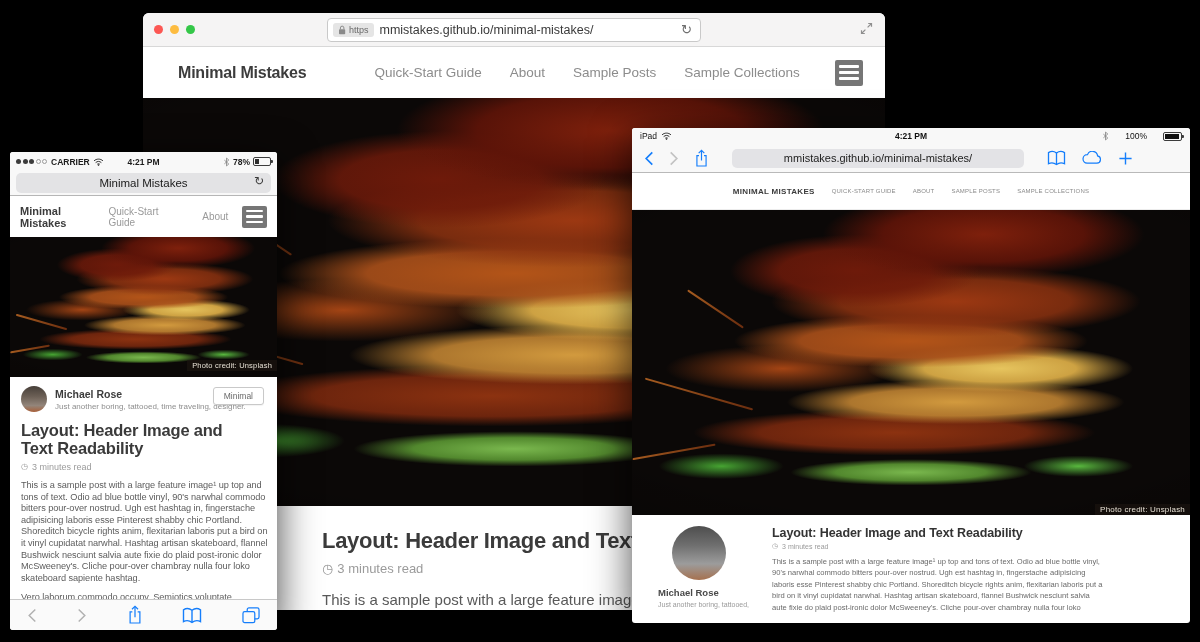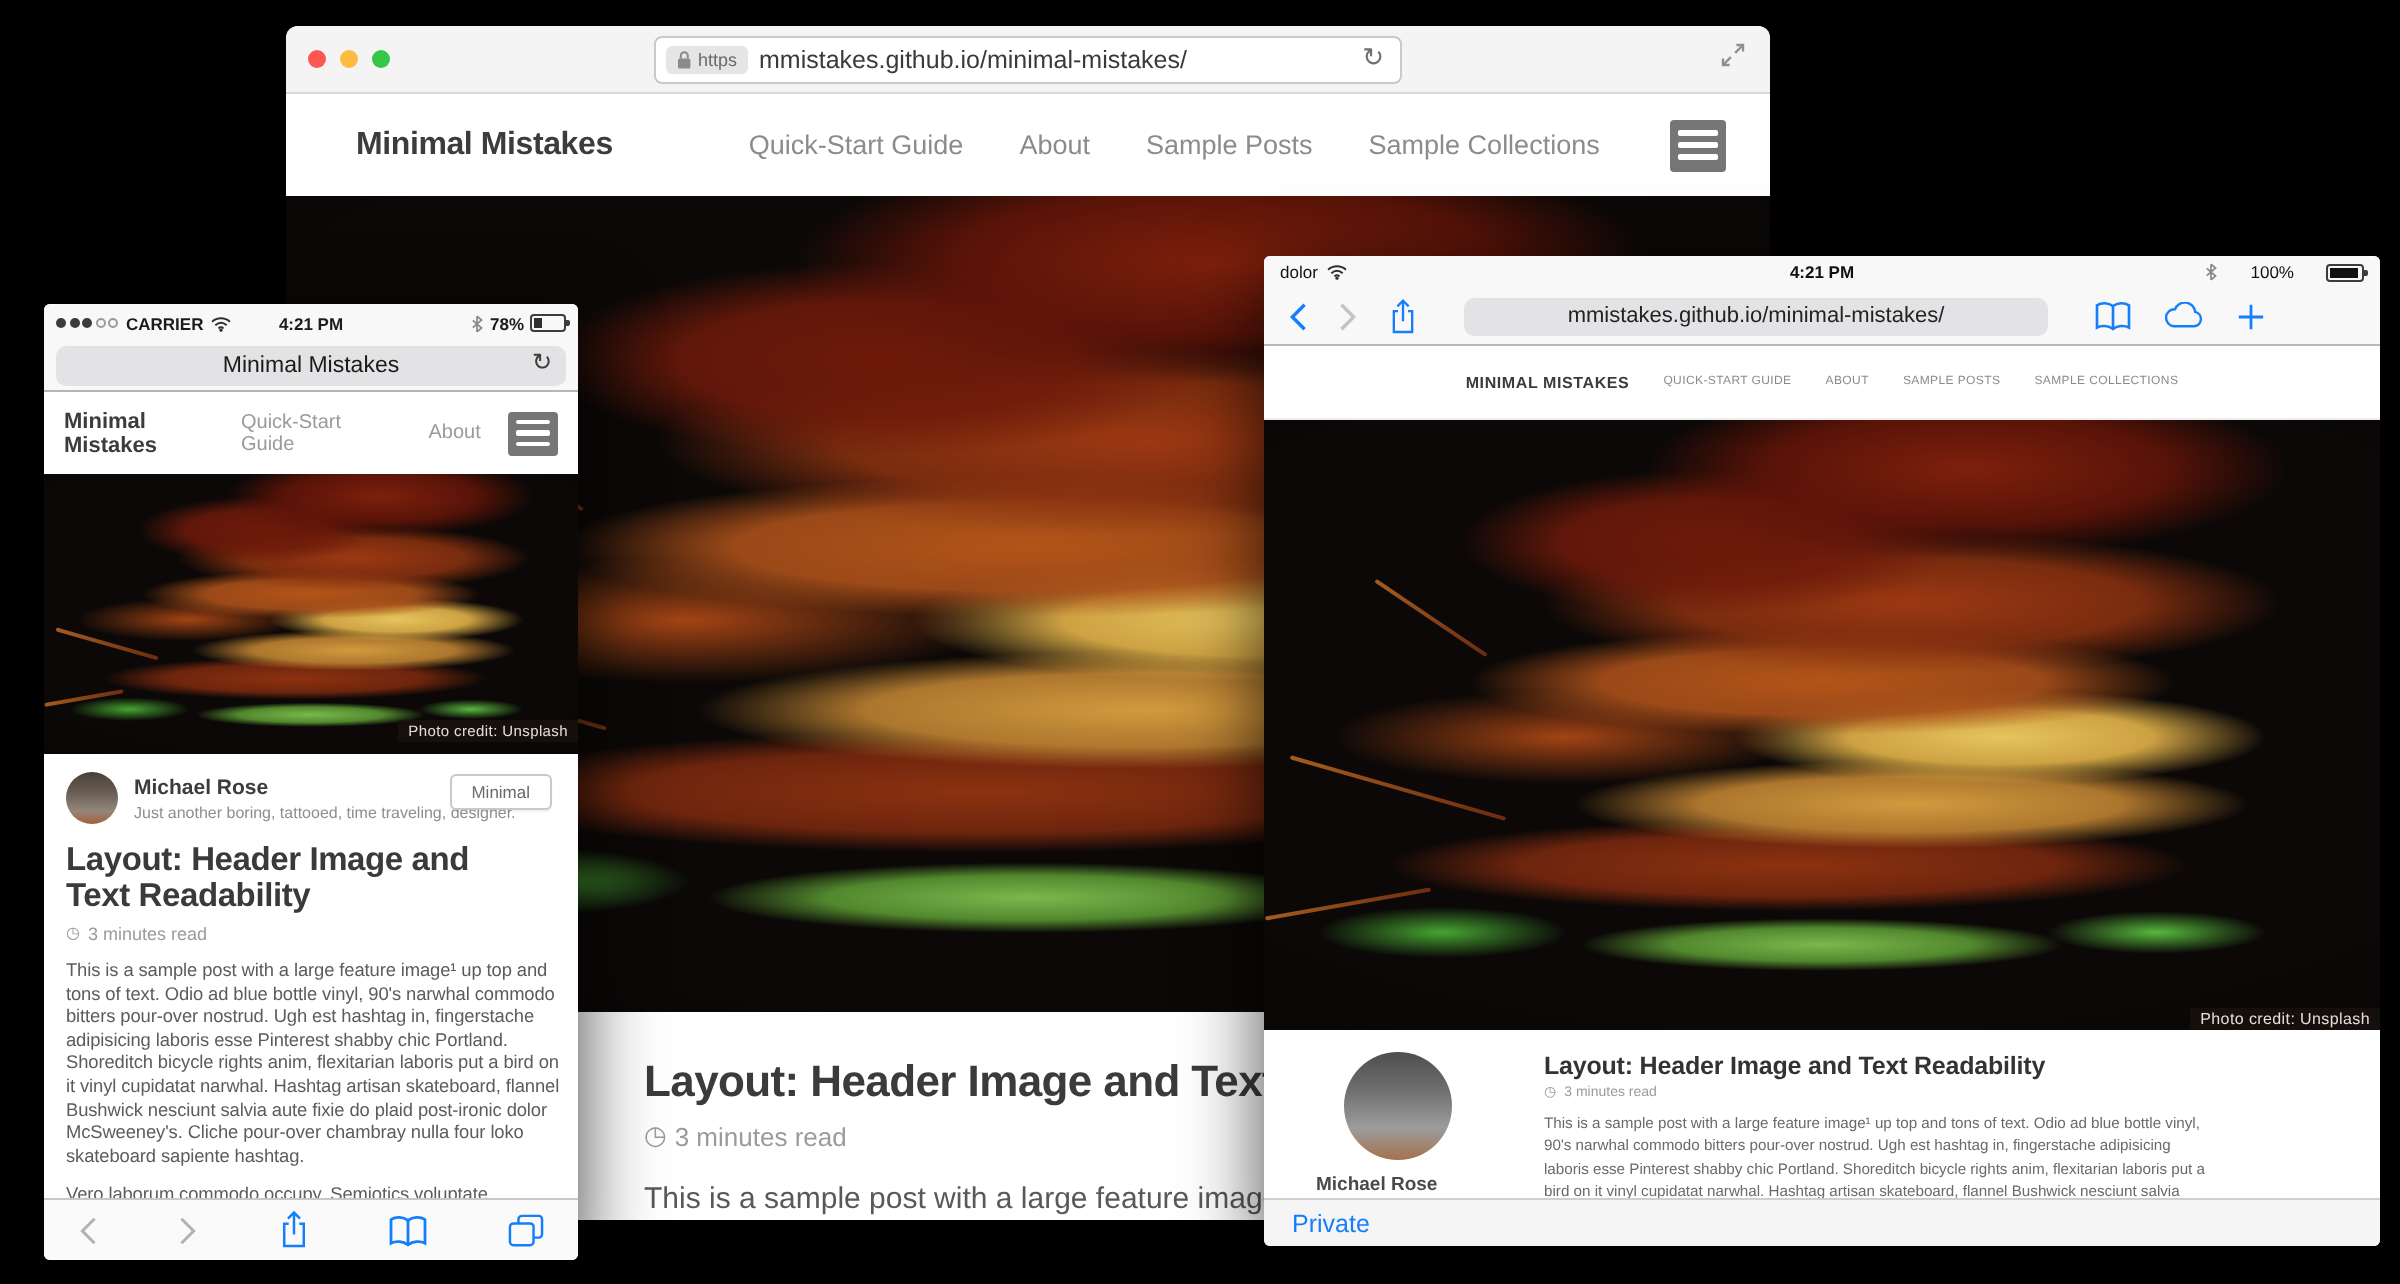--- a/index.html
+++ b/index.html
@@ -84,21 +84,21 @@
   .t-bio{font-size:7px;color:#9a9a9a;margin-top:3px;}
   .t-main{margin-left:8px;width:332px;}
   .t-title{font-size:12.5px;font-weight:bold;color:#333;margin:0;letter-spacing:-.1px;}
   .t-meta{font-size:7px;margin-top:3px;}
   .t-body{font-size:7.6px;color:#6a6a6a;line-height:1.5;margin-top:6px;}
   .t-private{position:absolute;left:0;right:0;bottom:0;height:23px;background:#f5f5f5;border-top:1px solid #cfcfcf;
     display:flex;align-items:center;padding:0 14px;}
   .t-private span{color:#157efb;font-size:12.5px;}
 
   
-  #iphone{position:absolute;left:22px;top:152px;width:267px;height:478px;background:#fff;border-radius:3px;
+  #iphone{position:absolute;left:10px;top:152px;width:267px;height:478px;background:#fff;border-radius:3px;
     overflow:hidden;z-index:3;box-shadow:0 10px 40px rgba(0,0,0,.75);}
   .p-status{height:19px;background:#f8f8f8;display:flex;align-items:center;padding:0 6px;font-size:8.5px;
     font-weight:bold;color:#1c1c1c;position:relative;}
   .p-status .dots{display:flex;gap:1.5px;margin-right:4px;align-items:center;}
   .p-status .center{position:absolute;left:50%;transform:translateX(-50%);}
   .p-status .right{margin-left:auto;display:flex;align-items:center;gap:3px;}
   .p-url{height:25px;background:#f8f8f8;border-bottom:1px solid #b6b6b6;padding:2px 6px 3px;box-sizing:border-box;}
   .p-urlfield{height:20px;background:#e3e3e5;border-radius:5px;display:flex;align-items:center;justify-content:center;
     font-size:11.5px;color:#1a1a1a;position:relative;}
   .p-urlfield .p-reload{position:absolute;right:7px;top:1px;font-size:12px;color:#3c3c3c;}
@@ -187,21 +187,21 @@
       <div class="meta d-meta">
         <span class="clock-glyph">◷</span>
         <span>3 minutes read</span>
       </div>
       <div class="d-body">This is a sample post with a large feature image¹ up top and tons of text. Odio ad blue bottle vinyl, 90's narwhal commodo bitters pour-over nostrud. Ugh est hashtag in, fingerstache adipisicing laboris esse Pinterest shabby chic Portland. Shoreditch bicycle rights anim, flexitarian laboris put a bird on it vinyl cupidatat narwhal. Hashtag artisan skateboard, flannel Bushwick nesciunt salvia aute fixie do plaid post-ironic dolor McSweeney's. Cliche pour-over chambray nulla four loko skateboard sapiente hashtag.</div>
     </div>
   </div>
 
   <div id="ipad">
     <div class="t-status">
-      <span style="margin-right:4px">dolor</span>
+      <span style="margin-right:4px">iPad</span>
       <svg width="11" height="8" viewBox="0 0 12 9">
           <path d="M1 3.2 C3.8 .6 8.2 .6 11 3.2 M2.8 5.2 C4.8 3.4 7.2 3.4 9.2 5.2 M4.6 7 C5.4 6.3 6.6 6.3 7.4 7" fill="none" stroke="#2f2f2f" stroke-width="1.1"></path>
           <circle cx="6" cy="8" r="0.9" fill="#2f2f2f"></circle>
         </svg>
       <span class="center">4:21 PM</span>
       <span class="right">
         <svg width="7" height="10" viewBox="0 0 8 11">
             <path d="M4 1 V10 M4 1 L6.6 3.2 L1.6 7.6 M4 10 L6.6 7.8 L1.6 3.4" fill="none" stroke="#8a8a8a" stroke-width="1"></path>
           </svg>
         <span>100%</span>
@@ -272,23 +272,20 @@
         <div class="t-bio">Just another boring, tattooed,</div>
       </div>
       <div class="t-main">
         <h2 class="t-title">Layout: Header Image and Text Readability</h2>
         <div class="meta t-meta">
           <span class="clock-glyph" style="font-size:7px">◷</span>
           <span>3 minutes read</span>
         </div>
         <div class="t-body">This is a sample post with a large feature image¹ up top and tons of text. Odio ad blue bottle vinyl, 90's narwhal commodo bitters pour-over nostrud. Ugh est hashtag in, fingerstache adipisicing laboris esse Pinterest shabby chic Portland. Shoreditch bicycle rights anim, flexitarian laboris put a bird on it vinyl cupidatat narwhal. Hashtag artisan skateboard, flannel Bushwick nesciunt salvia aute fixie do plaid post-ironic dolor McSweeney's. Cliche pour-over chambray nulla four loko skateboard sapiente hashtag.</div>
       </div>
-    </div>
-    <div class="t-private">
-      <span>Private</span>
     </div>
   </div>
 
   <div id="iphone">
     <div class="p-status">
       <span class="dots">
         <span class="sigdot on"></span>
           <span class="sigdot on"></span>
           <span class="sigdot on"></span>
           <span class="sigdot off"></span>

